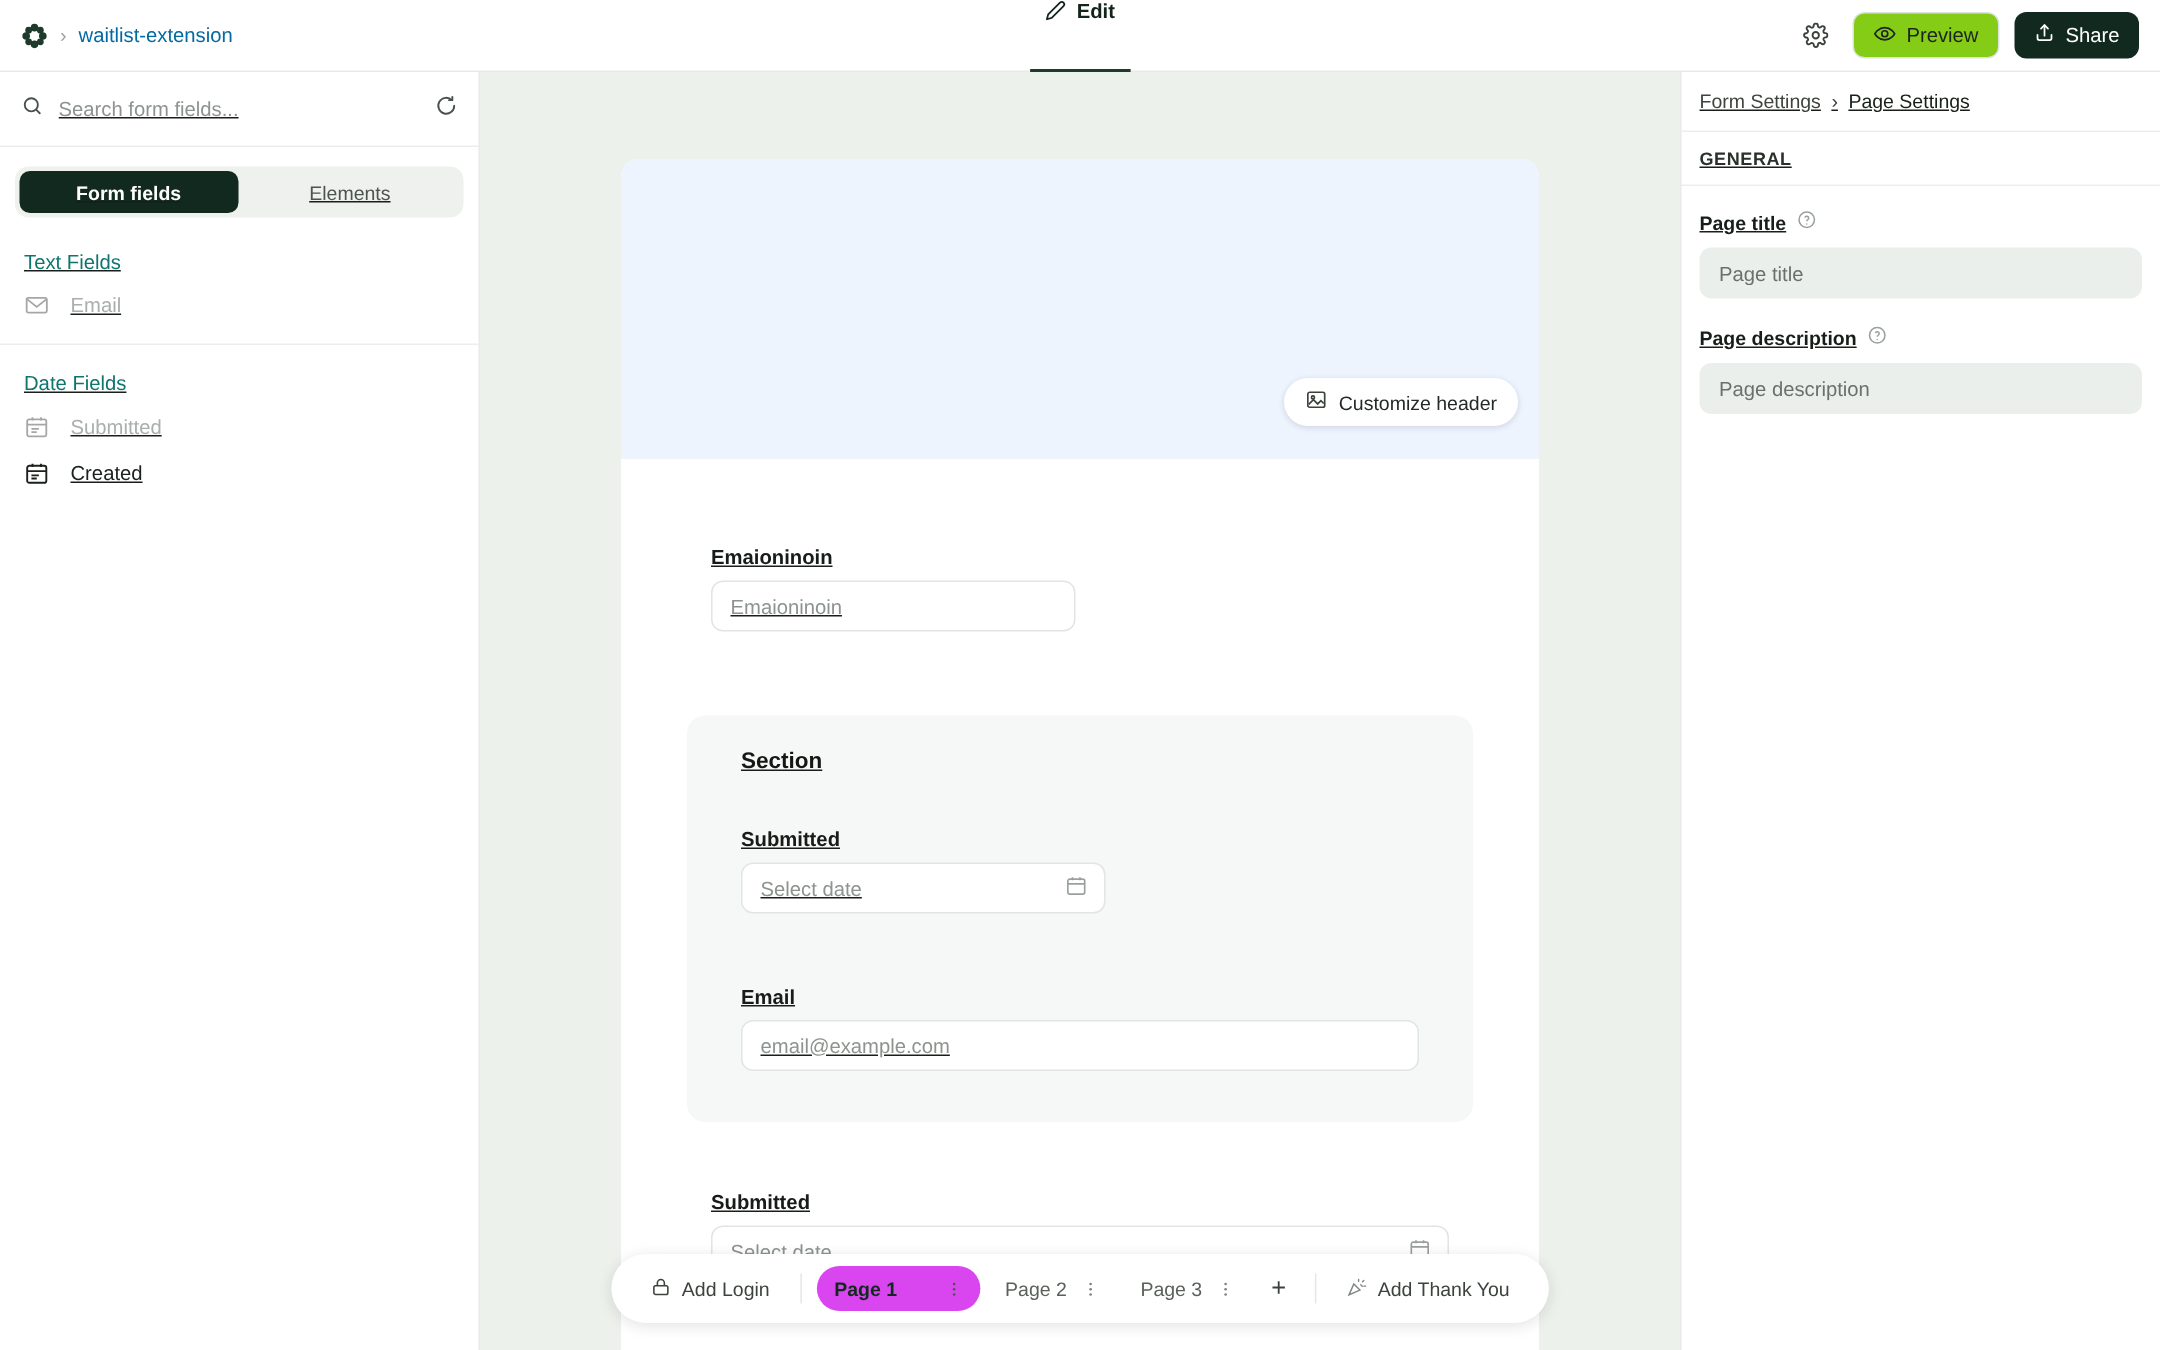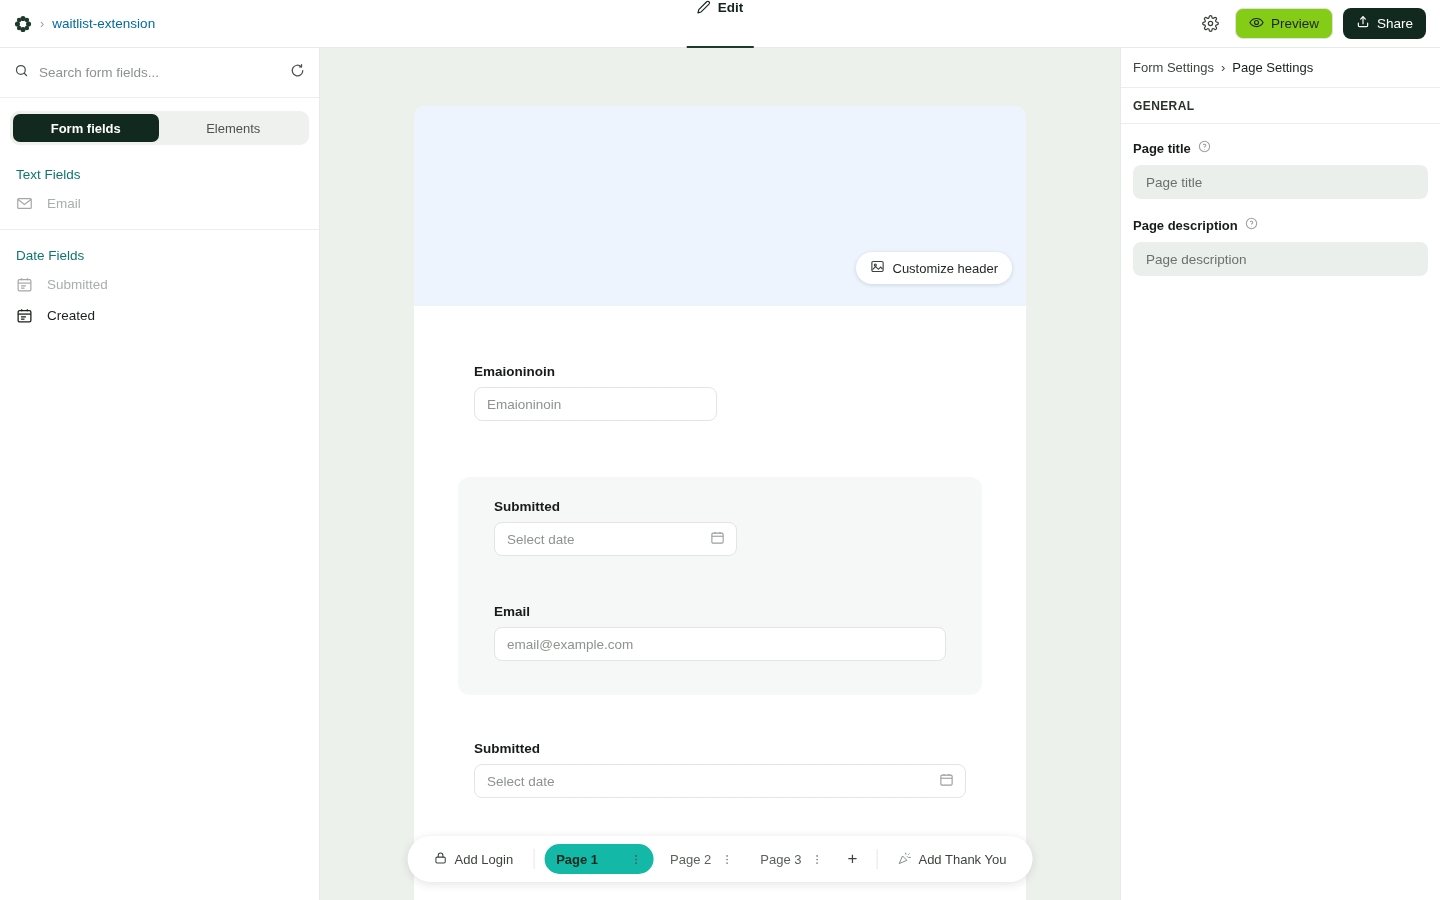--- a/index.html
+++ b/index.html
@@ -50,21 +50,21 @@
     font-size: 13.5px; color: #1d2520; cursor: pointer;
   }
   .btn-primary {
     display: flex; align-items: center; gap: 7px;
     height: 31px; padding: 0 13px; border-radius: 8px;
     border: none; background: #11291e; color: #ffffff;
     font-size: 13.5px; cursor: pointer;
   }
 
   
-  .body { flex: 1; display: flex; min-height: 0; }
+  .body { flex: 1; display: flex; min-height: 0; text-decoration: underline; }
 
   
   .sidebar {
     width: 320px; flex: 0 0 320px; background: #fff;
     border-right: 1px solid #e8eae8; display: flex; flex-direction: column;
   }
   .search-row {
     height: 50px; flex: 0 0 50px; display: flex; align-items: center;
     gap: 10px; padding: 0 14px; border-bottom: 1px solid #ededec;
   }
@@ -155,21 +155,21 @@
     display: flex; align-items: center; gap: 7px;
     font-size: 13px; color: #3c433d; padding: 0 10px; height: 30px;
     border-radius: 999px; cursor: pointer; background: transparent; border: none;
     font-family: "Liberation Sans", sans-serif;
   }
   .pb-page {
     display: flex; align-items: center; gap: 6px;
     height: 30px; padding: 0 8px 0 12px; border-radius: 999px;
     font-size: 13px; color: #5a615b; cursor: pointer;
   }
-  .pb-page.active { background: #14b8a6; color: #11291e; font-weight: 700; gap: 29px; }
+  .pb-page.active { background: #d946ef; color: #11291e; font-weight: 700; gap: 29px; }
   .pb-dots { padding: 0 3px; display: flex; align-items: center; cursor: pointer; }
   .pb-plus {
     width: 28px; height: 28px; display: flex; align-items: center; justify-content: center;
     font-size: 17px; color: #3c433d; cursor: pointer; border-radius: 6px;
   }
   .pb-div { width: 1px; height: 20px; background: #e4e7e4; margin: 0 6px; }
 
   
   .rightpanel {
     width: 320px; flex: 0 0 320px; background: #fff;
@@ -349,20 +349,21 @@
         <div class="form-body">
 
           <div class="fld">
             <span class="fld-label">Emaioninoin</span>
             <div class="inp w-narrow">
               <span>Emaioninoin</span>
             </div>
           </div>
 
           <div class="section-block">
+            <div class="section-title">Section</div>
 
             <div class="fld">
               <span class="fld-label">Submitted</span>
               <div class="inp w-narrow">
                 <span>Select date</span>
                 <span class="cal">
                   <svg width="15" height="15" viewBox="0 0 24 24" fill="none" stroke="#9aa09b" stroke-width="1.8">
                     <rect x="3" y="5" width="18" height="16" rx="2"></rect>
                       <path d="M3 10h18"></path>
                     <path d="M8 3v3M16 3v3"></path>

